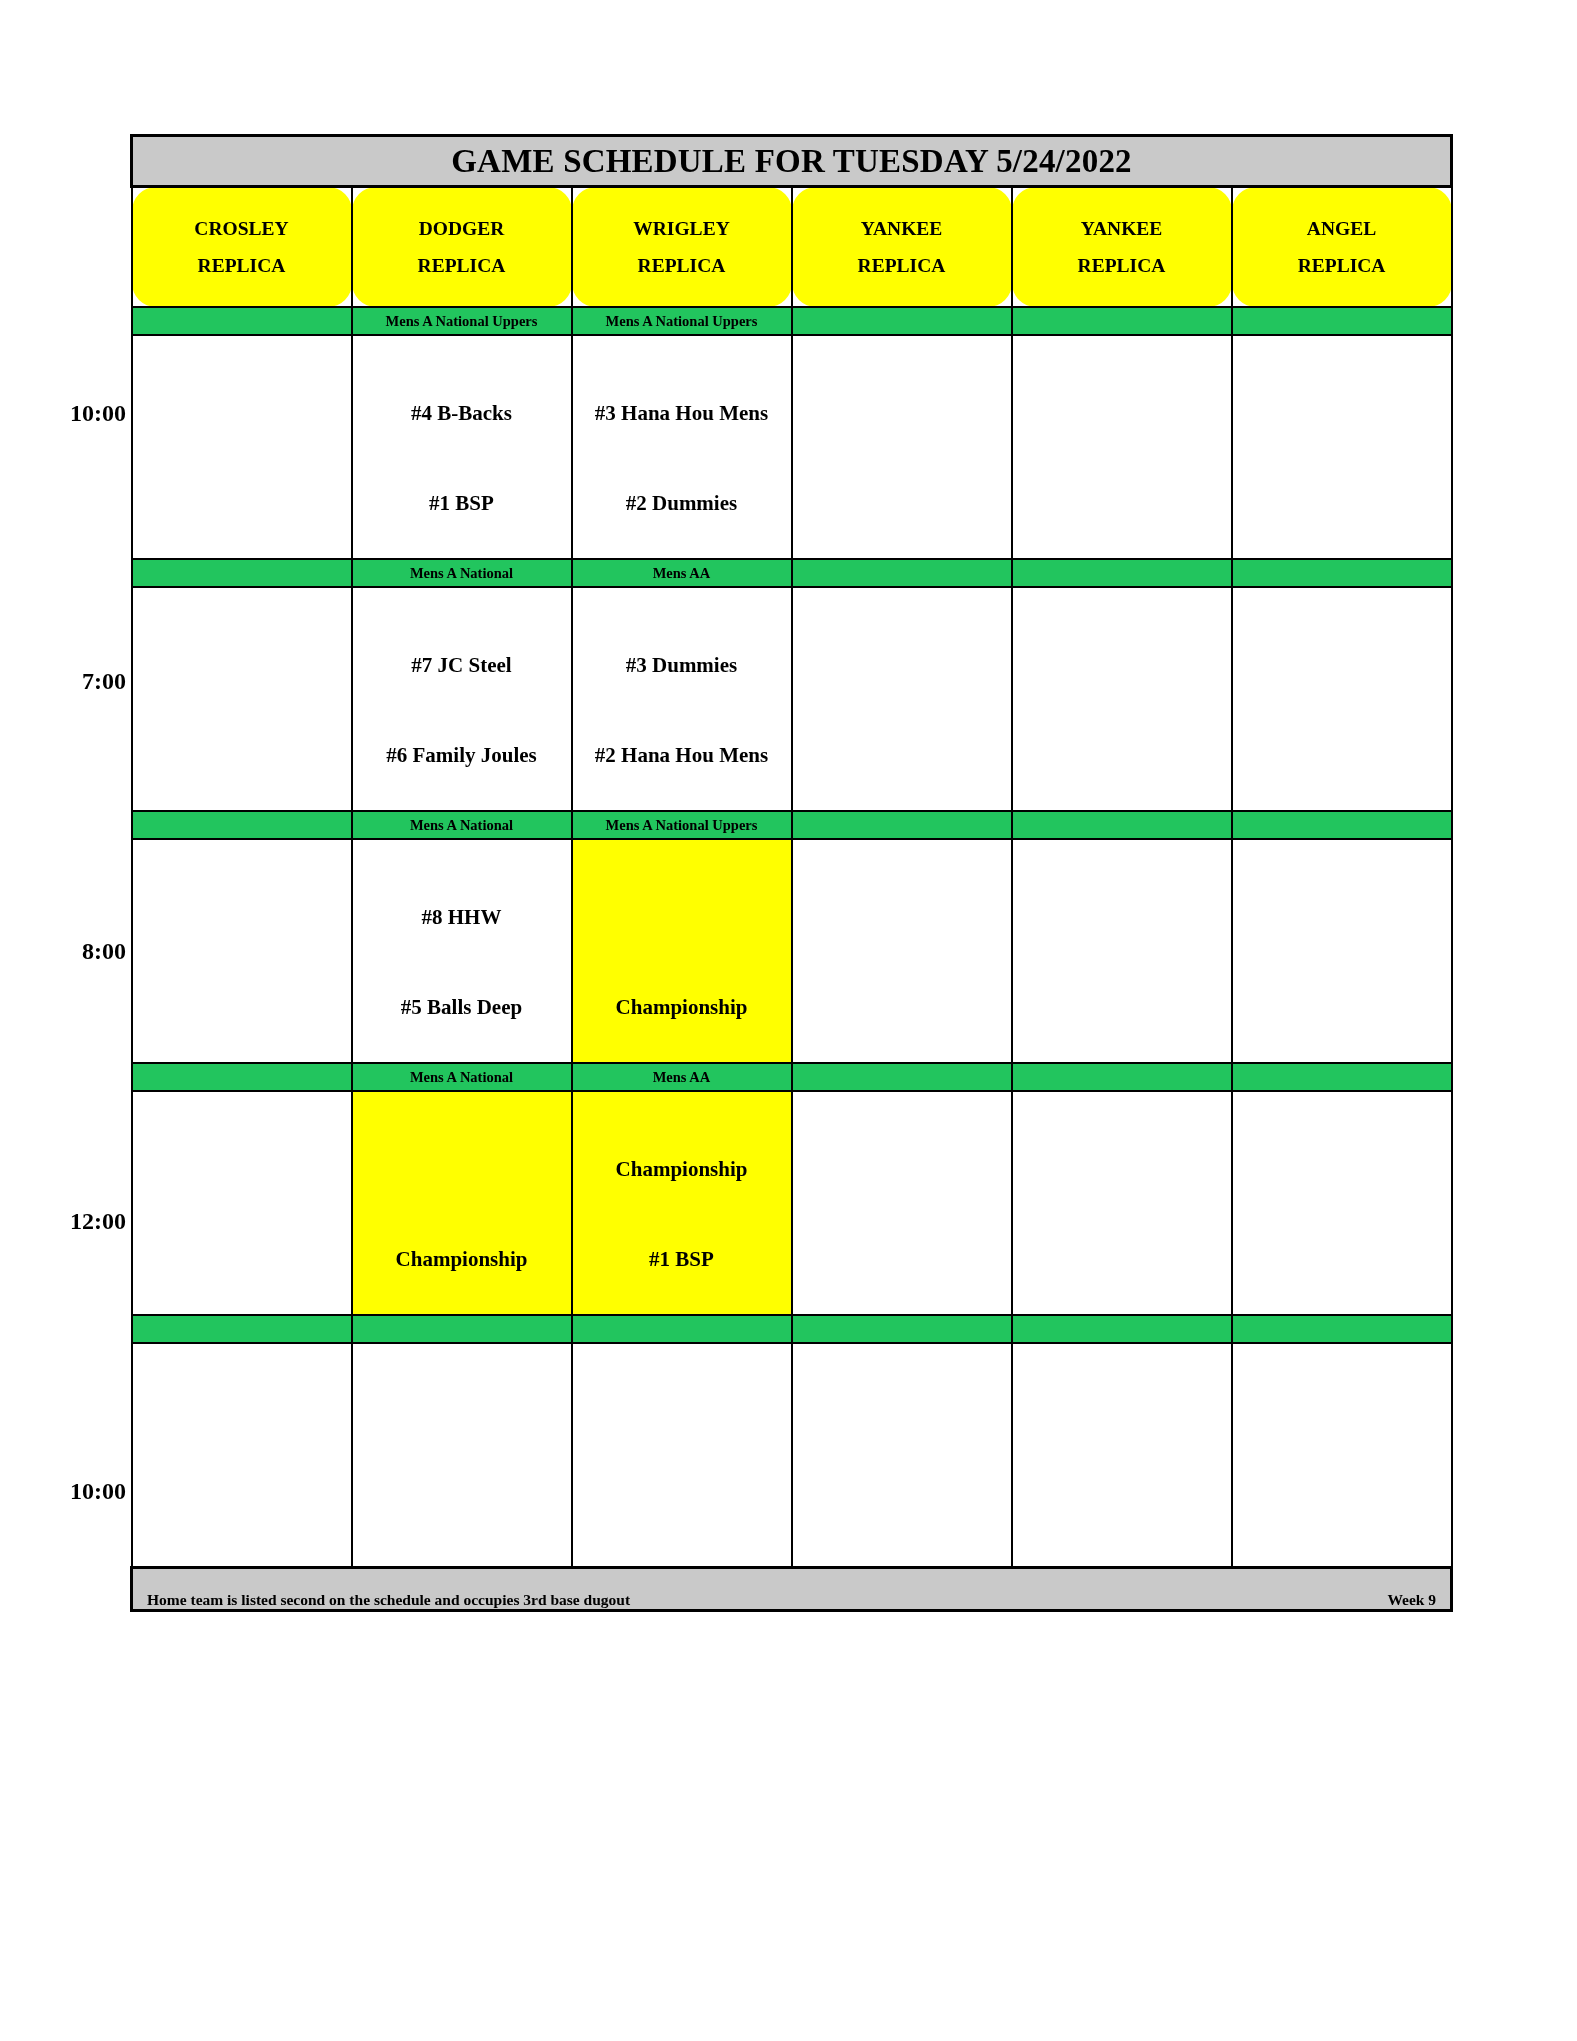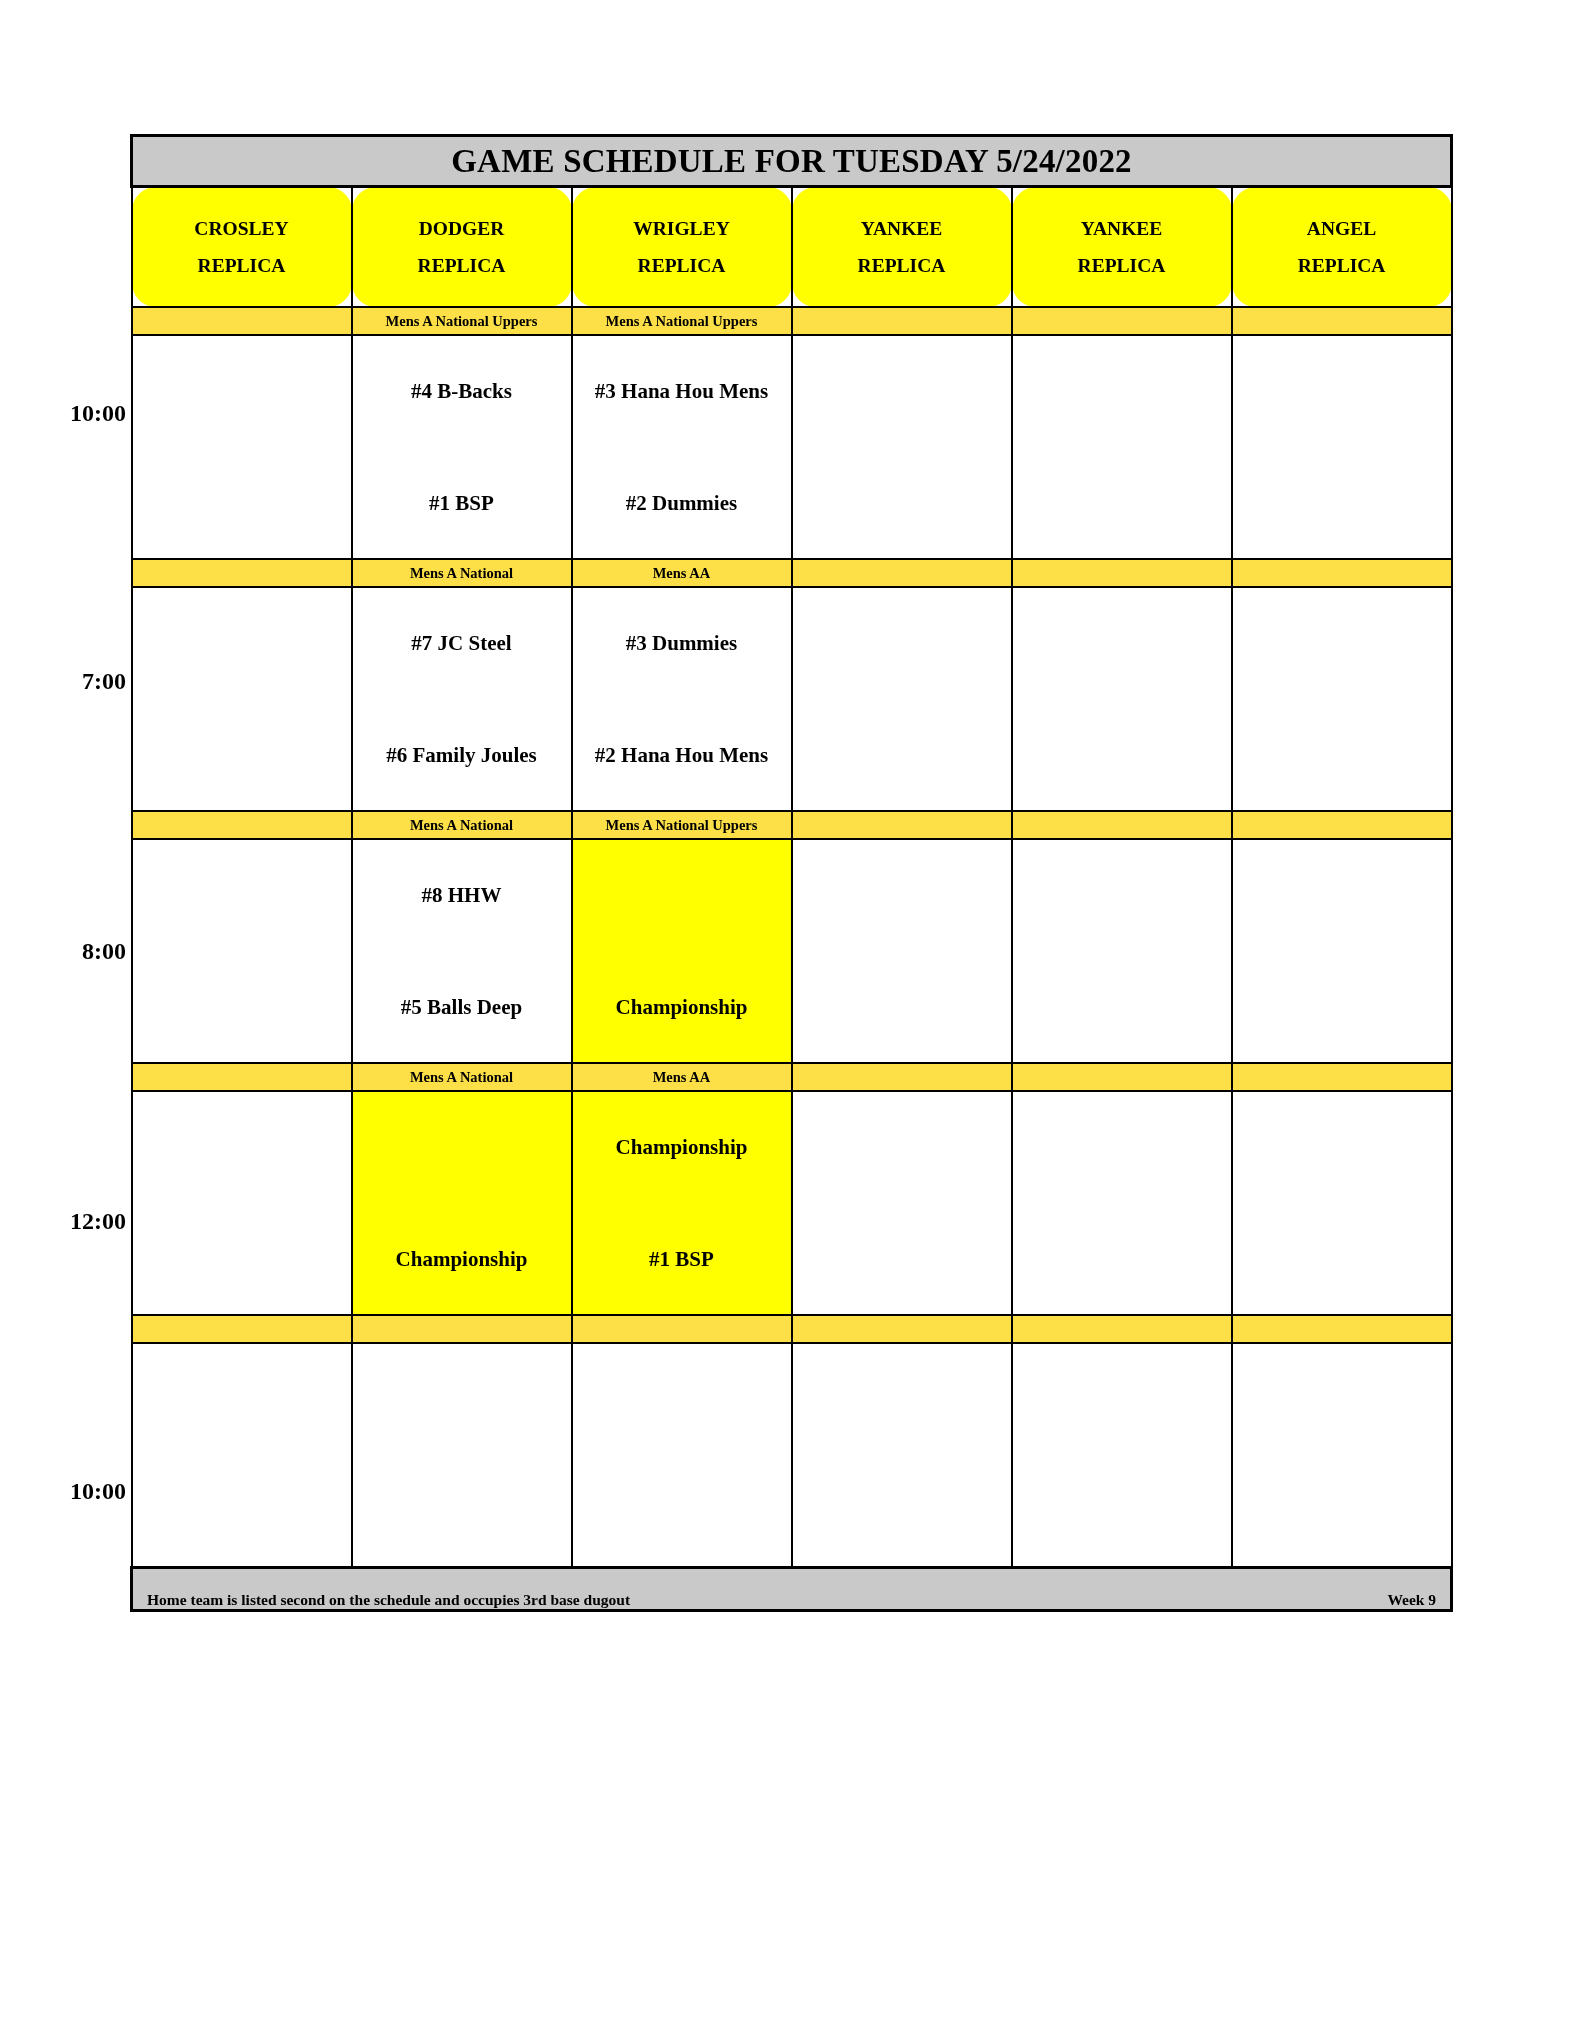--- a/index.html
+++ b/index.html
@@ -45,41 +45,41 @@
     font-size: 19.5px;
     line-height: 1.9;
     height: 118px;
     border-left: 2px solid #000;
     border-right: 2px solid #000;
     border-radius: 24px;
   }
   .field-head .l1 { display:block; }
   .field-head .l2 { display:block; }
   .div-label {
-    background: #fde047;
+    background: #22c55e;
     font-weight: bold;
     font-size: 14.5px;
     height: 26px;
     line-height: 26px;
     white-space: nowrap;
     overflow: hidden;
   }
   .slot {
     height: 222px;
     font-weight: bold;
     font-size: 21px;
     line-height: 1.25;
   }
   .slot .inner {
     height: 222px;
     display: flex;
     flex-direction: column;
     justify-content: space-between;
     box-sizing: border-box;
-    padding: 42px 8px 42px 8px;
+    padding: 64px 8px 42px 8px;
   }
   .slot .away, .slot .home {
     display: block;
     padding: 0 4px;
   }
   .hl {
     background: #ffff00;
   }
   .footer-cell {
     background: #c9c9c9;

